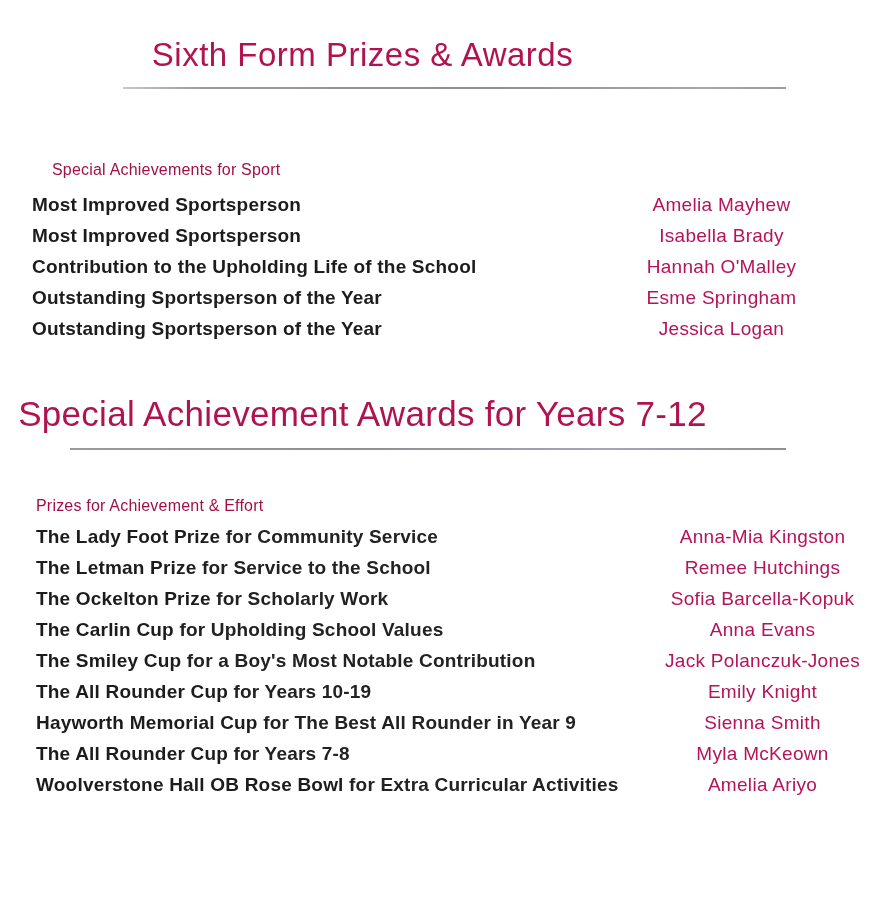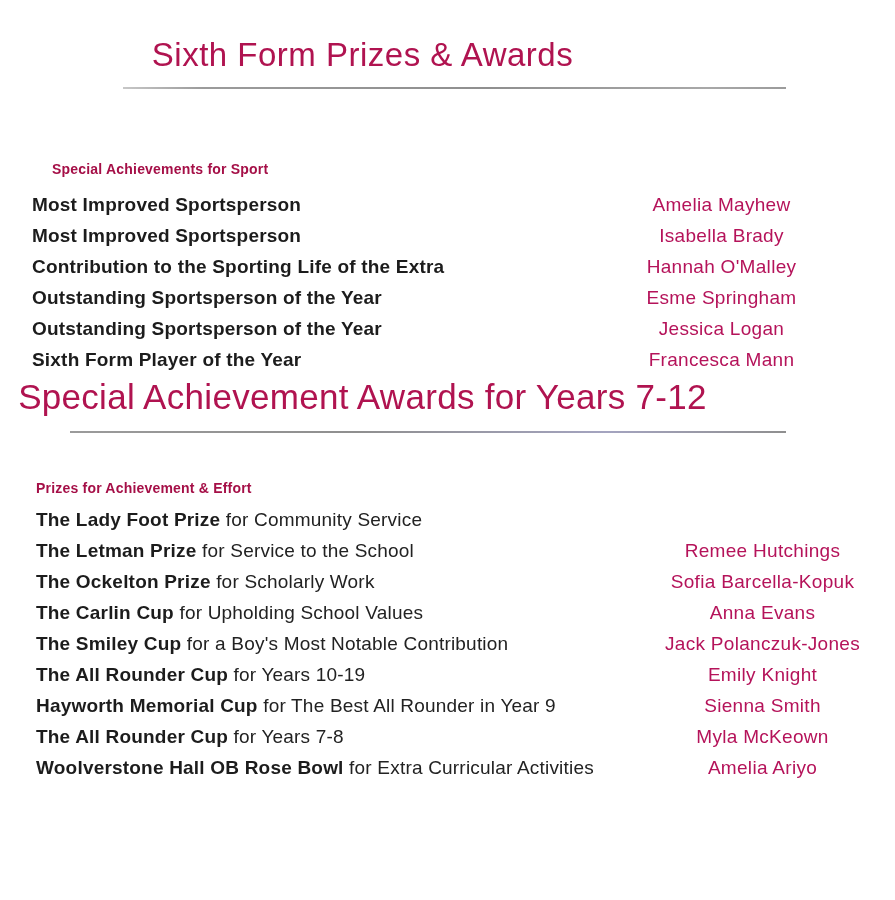--- a/index.html
+++ b/index.html
@@ -29,54 +29,55 @@
     background: linear-gradient(to right, #c7c7c7, #9b9b9b 12%, #8f8f8f 55%, #a8a8a8 88%, #9b9b9b);
   }
   .divider-2 {
     height: 2px;
     width: 716px;
     margin: 12px 0 0 70px;
     background: linear-gradient(to right, #9b9b9b, #8f8f8f 40%, #a4a4c0 75%, #8f8f8f);
   }
 
   .section-heading {
-    font-weight: 700;
-    font-size: 14px;
+    font-weight: 400;
+    font-size: 16px;
     line-height: 31px;
     color: #A50F47;
     letter-spacing: 0.2px;
   }
   .section-1 .section-heading { margin: 65px 0 4px 52px; }
   .section-2 .section-heading { margin: 40px 16px 0 36px; }
 
   .award-row {
     position: relative;
     height: 31px;
     line-height: 31px;
     font-size: 19px;
     white-space: nowrap;
   }
   .section-1 .award-row { padding-left: 32px; }
   .section-2 .award-row { padding-left: 36px; }
 
   .award-label { font-weight: 700; color: #1c1c1c; letter-spacing: 0.2px; }
-  .award-detail { font-weight: 400; color: #222222; letter-spacing: 0.2px; }
+  .award-detail { font-weight: 700; color: #222222; letter-spacing: 0.2px; }
 
   .recipient {
     position: absolute;
     top: 0;
     text-align: center;
     font-weight: 400;
     color: #B5135A;
     letter-spacing: 0.3px;
   }
   .section-1 .recipient { left: 574px; width: 295px; }
   .section-2 .recipient { left: 630px; width: 265px; }
 
   .secondary-title {
+    margin-top: 48px;
     font-size: 35px;
     line-height: 44px;
     text-align: center;
     color: #B01350;
     letter-spacing: 0.3px;
     font-weight: 400;
   }
 </style>
 </head>
 <body>
@@ -91,45 +92,42 @@
 
     <div class="award-row">
       <span class="award-label">Most Improved Sportsperson</span>
       <span class="recipient">Amelia Mayhew</span>
     </div>
     <div class="award-row">
       <span class="award-label">Most Improved Sportsperson</span>
       <span class="recipient">Isabella Brady</span>
     </div>
     <div class="award-row">
-      <span class="award-label">Contribution to the Sporting Life of the Extra</span>
+      <span class="award-label">Contribution to the Upholding Life of the School</span>
       <span class="recipient">Hannah O'Malley</span>
     </div>
     <div class="award-row">
       <span class="award-label">Outstanding Sportsperson of the Year</span>
       <span class="recipient">Esme Springham</span>
     </div>
     <div class="award-row">
       <span class="award-label">Outstanding Sportsperson of the Year</span>
       <span class="recipient">Jessica Logan</span>
-    </div>
-    <div class="award-row">
-      <span class="award-label">Sixth Form Player of the Year</span>
-      <span class="recipient">Francesca Mann</span>
     </div>
   </div>
 
   <h1 class="secondary-title">Special Achievement Awards for Years 7-12</h1>
   <div class="divider-2"></div>
 
   <div class="section-2">
     <h2 class="section-heading">Prizes for Achievement &amp; Effort</h2>
 
     <div class="award-row">
       <span class="award-label">The Lady Foot Prize</span><span class="award-detail"> for Community Service</span>
+      <span class="recipient">Anna-Mia Kingston</span>
     </div>
     <div class="award-row">
       <span class="award-label">The Letman Prize</span><span class="award-detail"> for Service to the School</span>
       <span class="recipient">Remee Hutchings</span>
     </div>
     <div class="award-row">
       <span class="award-label">The Ockelton Prize</span><span class="award-detail"> for Scholarly Work</span>
       <span class="recipient">Sofia Barcella-Kopuk</span>
     </div>
     <div class="award-row">

